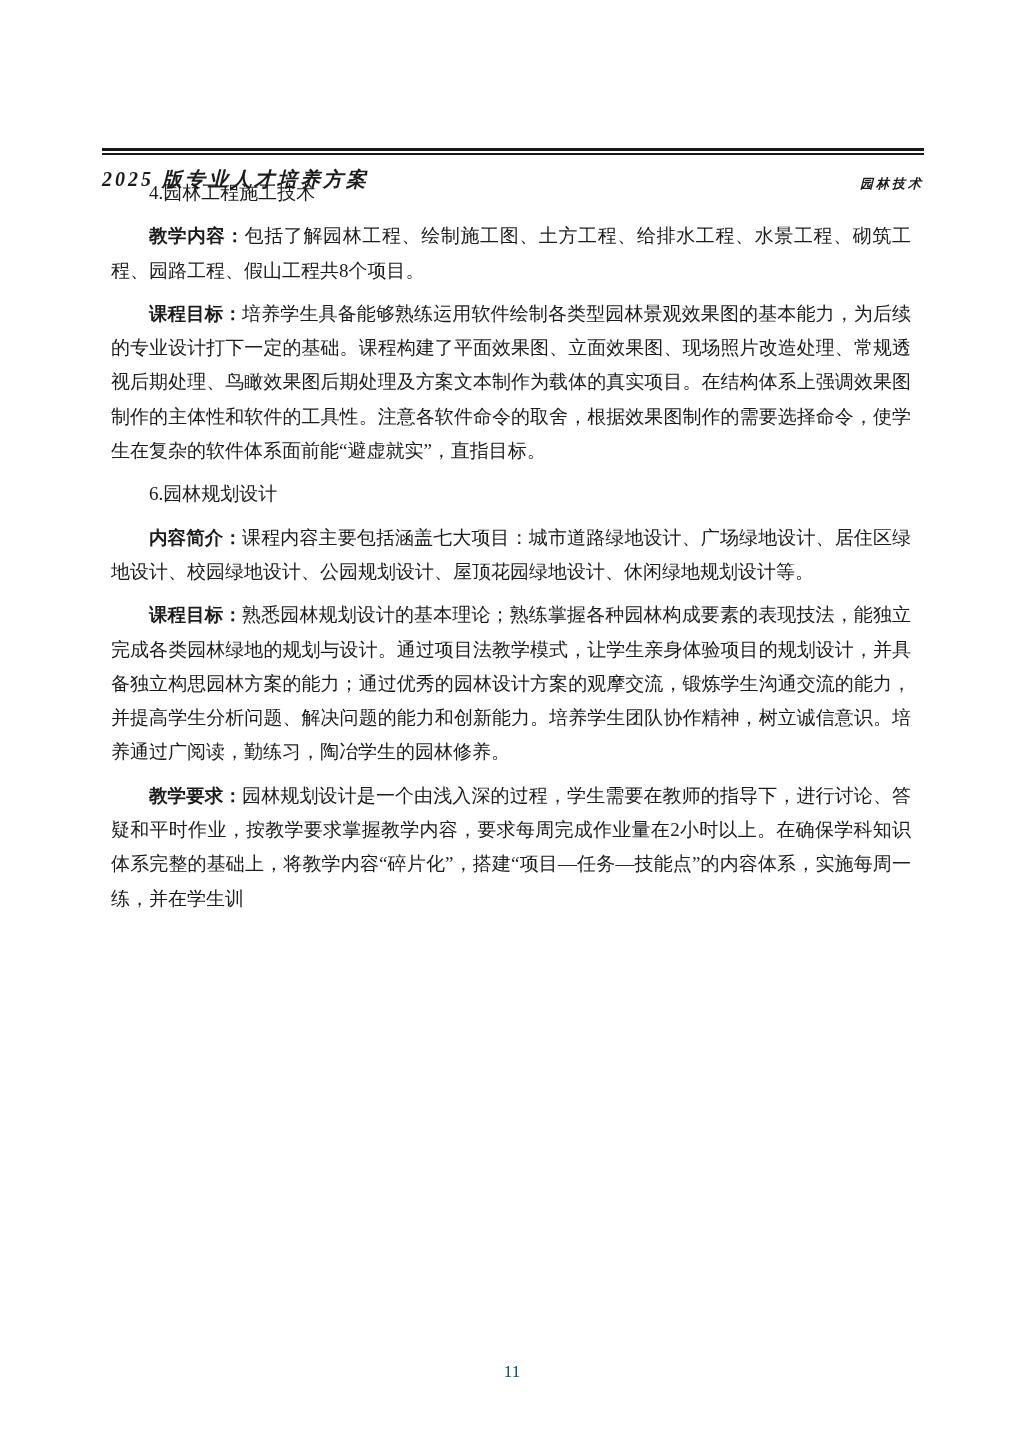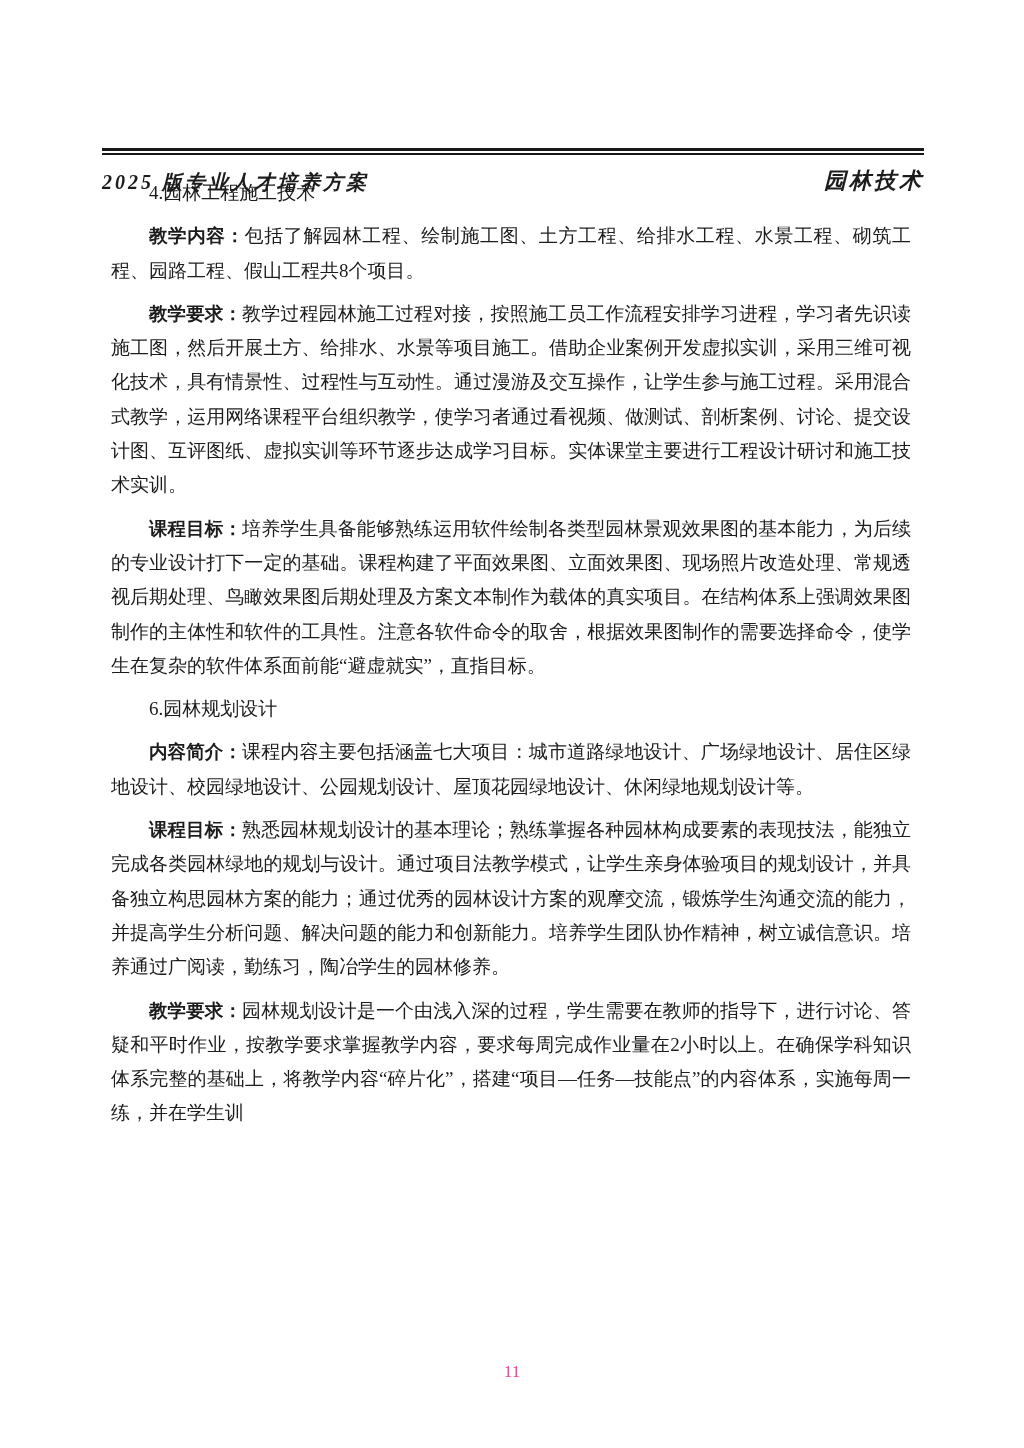--- a/index.html
+++ b/index.html
@@ -14,62 +14,61 @@
   .page { position: absolute; inset: 0; background: #ffffff; }
 
   .header {
     position: absolute; left: 102px; right: 100px; top: 118px;
     display: flex; justify-content: space-between; align-items: flex-end;
     font-weight: 700; font-style: italic;
     letter-spacing: 3px;
     margin-top: 48px;
   }
   .h-left  { font-size: 20px; }
-  .h-right { font-size: 22px; }
+  .h-right { font-size: 13px; }
 
   .rule { position: absolute; left: 102px; right: 100px; top: 148px; }
   .rule .thick { height: 3px; background: #181818; }
   .rule .thin  { height: 2px; background: #181818; margin-top: 2px; }
 
   .content {
     position: absolute; left: 102px; right: 104px; top: 167px;
     font-size: 19px; line-height: 34.3px;
     text-align: justify;
     text-justify: inter-ideograph;
   }
   .content p { margin: 9px; padding: 0; text-indent: 2em; }
   .content b {
     font-family: "Liberation Sans", "DejaVu Sans", sans-serif;
     font-weight: 700; font-size: 18.5px;
   }
 
   .footer {
     position: absolute; left: 0; right: 0; top: 1362px;
-    text-align: center; font-size: 17px; color: #ec4899;
+    text-align: center; font-size: 17px; color: #0c4a6e;
   }
 </style>
 </head>
 <body>
 
 <div class="page">
 
   <div class="header">
     <span class="h-left">2025 版专业人才培养方案</span>
     <span class="h-right">园林技术</span>
   </div>
 
   <div class="rule">
     <div class="thick"></div>
     <div class="thin"></div>
   </div>
 
   <div class="content">
     <p><b></b><span>4.园林工程施工技术</span></p>
     <p><b>教学内容：</b><span>包括了解园林工程、绘制施工图、土方工程、给排水工程、水景工程、砌筑工程、园路工程、假山工程共8个项目。</span></p>
-    <p><b>教学要求：</b><span>教学过程园林施工过程对接，按照施工员工作流程安排学习进程，学习者先识读施工图，然后开展土方、给排水、水景等项目施工。借助企业案例开发虚拟实训，采用三维可视化技术，具有情景性、过程性与互动性。通过漫游及交互操作，让学生参与施工过程。采用混合式教学，运用网络课程平台组织教学，使学习者通过看视频、做测试、剖析案例、讨论、提交设计图、互评图纸、虚拟实训等环节逐步达成学习目标。实体课堂主要进行工程设计研讨和施工技术实训。</span></p>
     <p><b>课程目标：</b><span>培养学生具备能够熟练运用软件绘制各类型园林景观效果图的基本能力，为后续的专业设计打下一定的基础。课程构建了平面效果图、立面效果图、现场照片改造处理、常规透视后期处理、鸟瞰效果图后期处理及方案文本制作为载体的真实项目。在结构体系上强调效果图制作的主体性和软件的工具性。注意各软件命令的取舍，根据效果图制作的需要选择命令，使学生在复杂的软件体系面前能“避虚就实”，直指目标。</span></p>
     <p><b></b><span>6.园林规划设计</span></p>
     <p><b>内容简介：</b><span>课程内容主要包括涵盖七大项目：城市道路绿地设计、广场绿地设计、居住区绿地设计、校园绿地设计、公园规划设计、屋顶花园绿地设计、休闲绿地规划设计等。</span></p>
     <p><b>课程目标：</b><span>熟悉园林规划设计的基本理论；熟练掌握各种园林构成要素的表现技法，能独立完成各类园林绿地的规划与设计。通过项目法教学模式，让学生亲身体验项目的规划设计，并具备独立构思园林方案的能力；通过优秀的园林设计方案的观摩交流，锻炼学生沟通交流的能力，并提高学生分析问题、解决问题的能力和创新能力。培养学生团队协作精神，树立诚信意识。培养通过广阅读，勤练习，陶冶学生的园林修养。</span></p>
     <p><b>教学要求：</b><span>园林规划设计是一个由浅入深的过程，学生需要在教师的指导下，进行讨论、答疑和平时作业，按教学要求掌握教学内容，要求每周完成作业量在2小时以上。在确保学科知识体系完整的基础上，将教学内容“碎片化”，搭建“项目—任务—技能点”的内容体系，实施每周一练，并在学生训</span></p>
   </div>
 
   <div class="footer">
     <span>11</span>
   </div>

